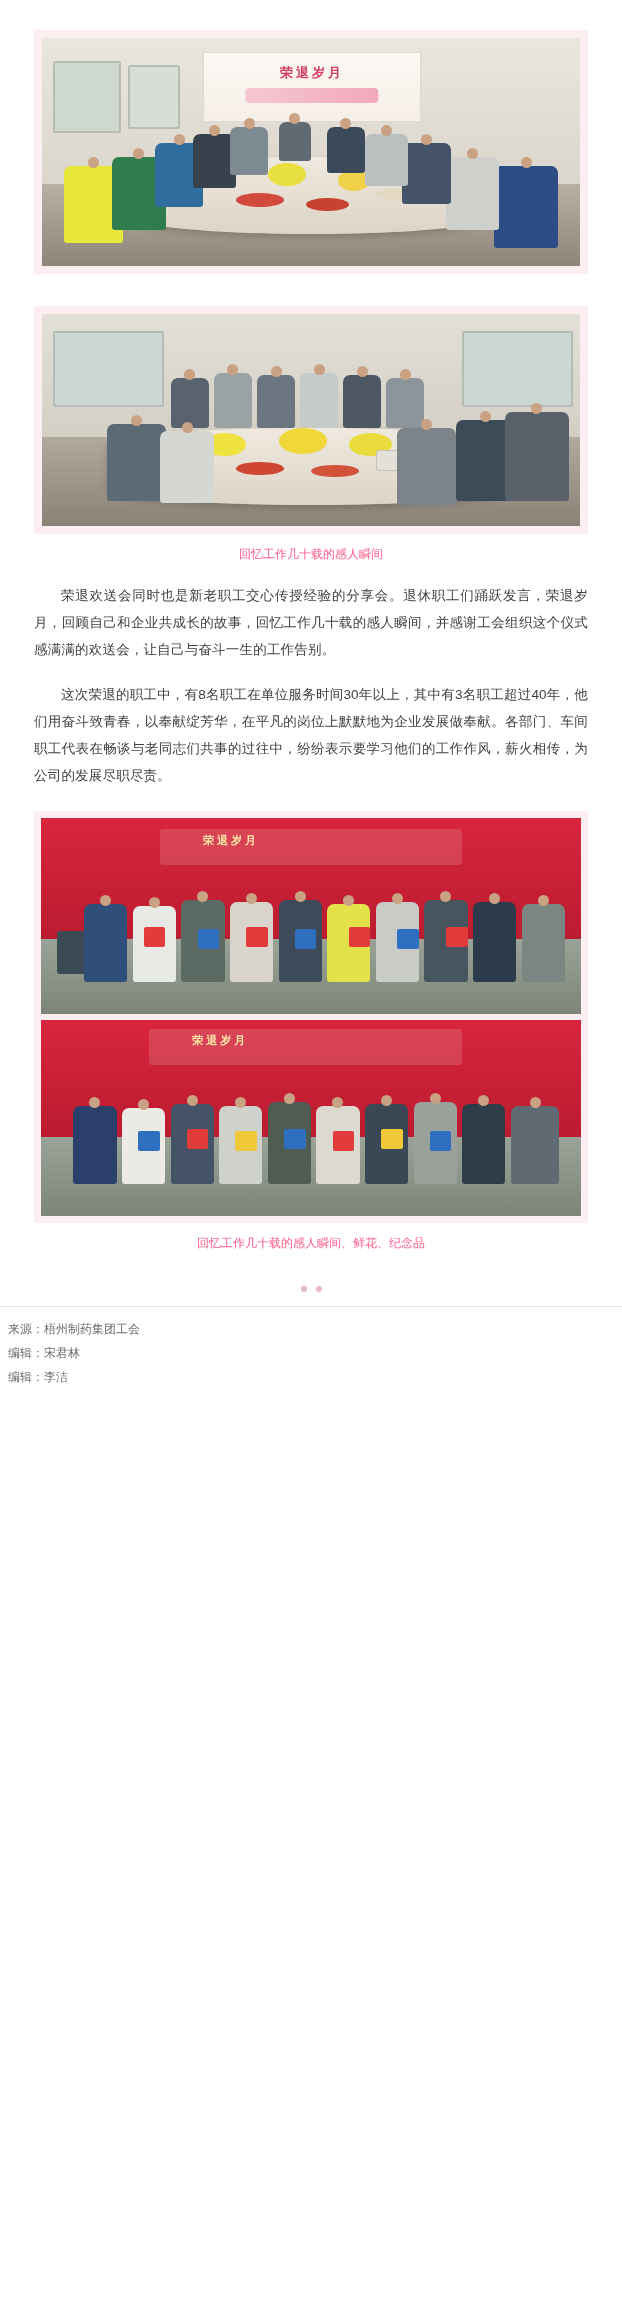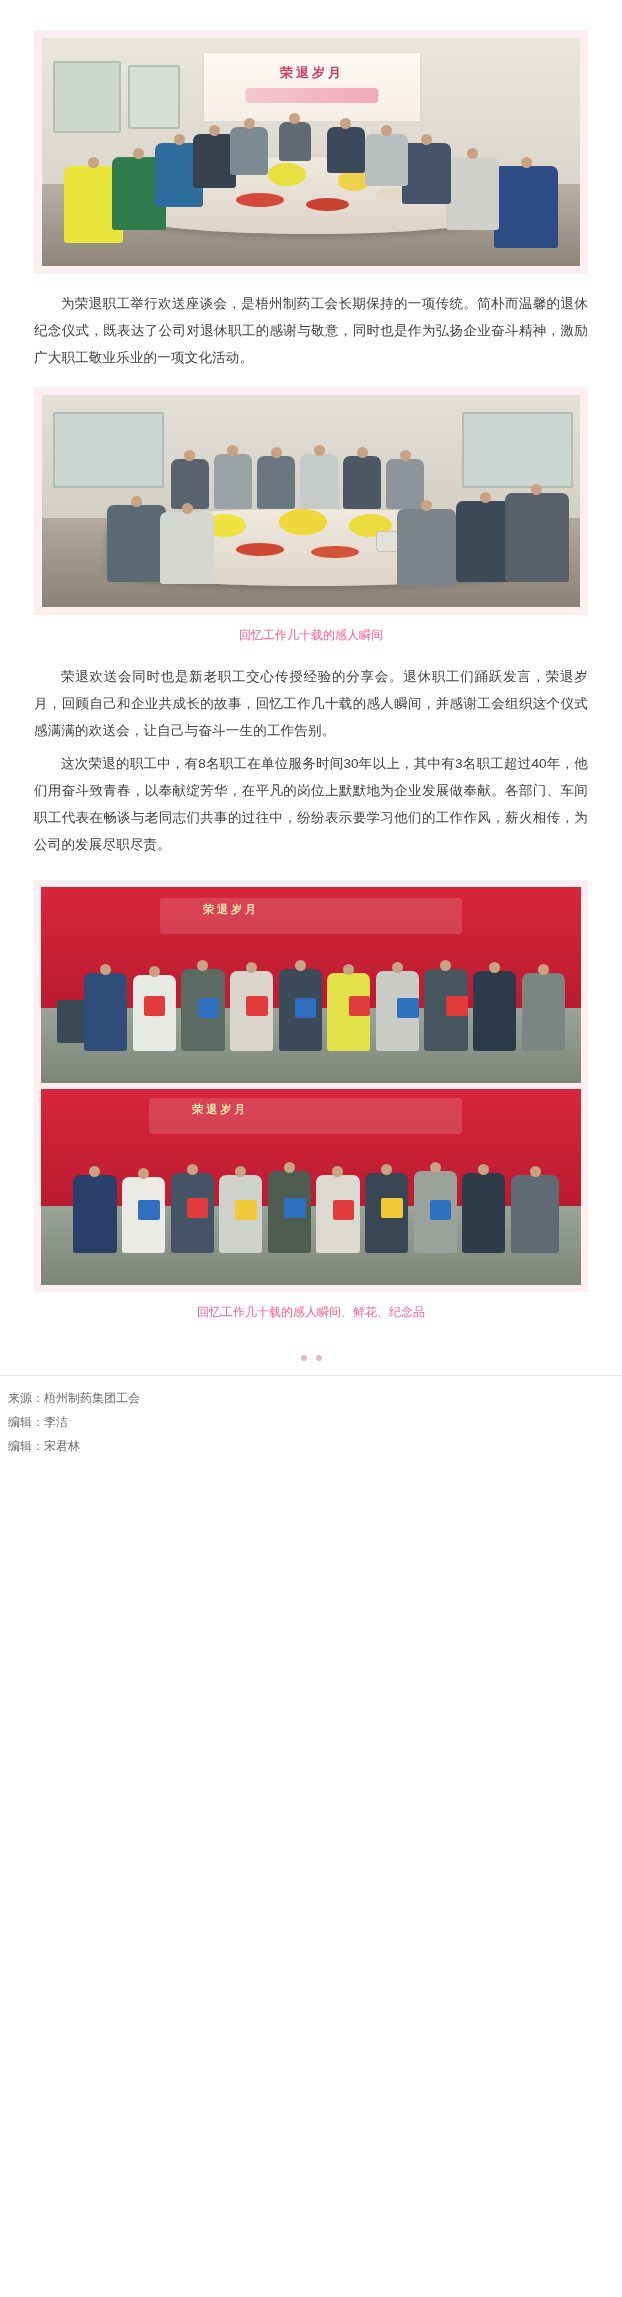--- a/index.html
+++ b/index.html
@@ -23,21 +23,21 @@
   .para {
     font-size: 13.5px;
     line-height: 2.0;
     color: #3f3f3f;
     text-align: justify;
     margin: 0 34px 0 34px;
     text-indent: 2em;
     letter-spacing: 0.2px;
   }
   .para + .para {
-    margin-top: 6px;
+    margin-top: 18px;
   }
   .block-gap {
     height: 16px;
   }
 
   
   .photo-wrap {
     margin: 16px 34px 0 34px;
     padding: 8px;
     background: #fdeef2;
@@ -184,21 +184,20 @@
         <div class="p" style="left:67%;top:46%;width:9%;height:27%;background:#44526a;"></div>
         <div class="p" style="left:60%;top:42%;width:8%;height:23%;background:#b9c0bf;"></div>
         <div class="p" style="left:53%;top:39%;width:7%;height:20%;background:#3b4a5a;"></div>
 
         <div class="p" style="left:44%;top:37%;width:6%;height:17%;background:#5f6a72;"></div>
       </div>
     </div>
   </div>
 
   <div class="block-gap"></div>
-  <p class="para">为荣退职工举行欢送座谈会，是梧州制药工会长期保持的一项传统。简朴而温馨的退休纪念仪式，既表达了公司对退休职工的感谢与敬意，同时也是作为弘扬企业奋斗精神，激励广大职工敬业乐业的一项文化活动。</p>
 
   <div class="photo-wrap">
     <div class="photo" style="height:212px;">
       <div class="scene">
         <div class="wall" style="height:58%;background:linear-gradient(#e3e0d8,#d3cfc5);"></div>
         <div class="floor" style="height:42%;background:linear-gradient(#b2a99d,#8a8276);"></div>
 
         <div class="obj" style="left:2%;top:8%;width:20%;height:34%;background:#ccd6d2;border:2px solid #b4bcb5;"></div>
         <div class="obj" style="left:78%;top:8%;width:20%;height:34%;background:#ccd6d2;border:2px solid #b4bcb5;"></div>
 
@@ -296,17 +295,17 @@
 
   <div class="dots">
     <div class="dot"></div>
     <div class="dot"></div>
   </div>
 
   <div class="hr"></div>
 
   <div class="meta">
     <div class="meta-line">来源：梧州制药集团工会</div>
+    <div class="meta-line">编辑：宋君林</div>
     <div class="meta-line">编辑：李洁</div>
-    <div class="meta-line">编辑：宋君林</div>
   </div>
 
 </div>
 
 </body></html>

